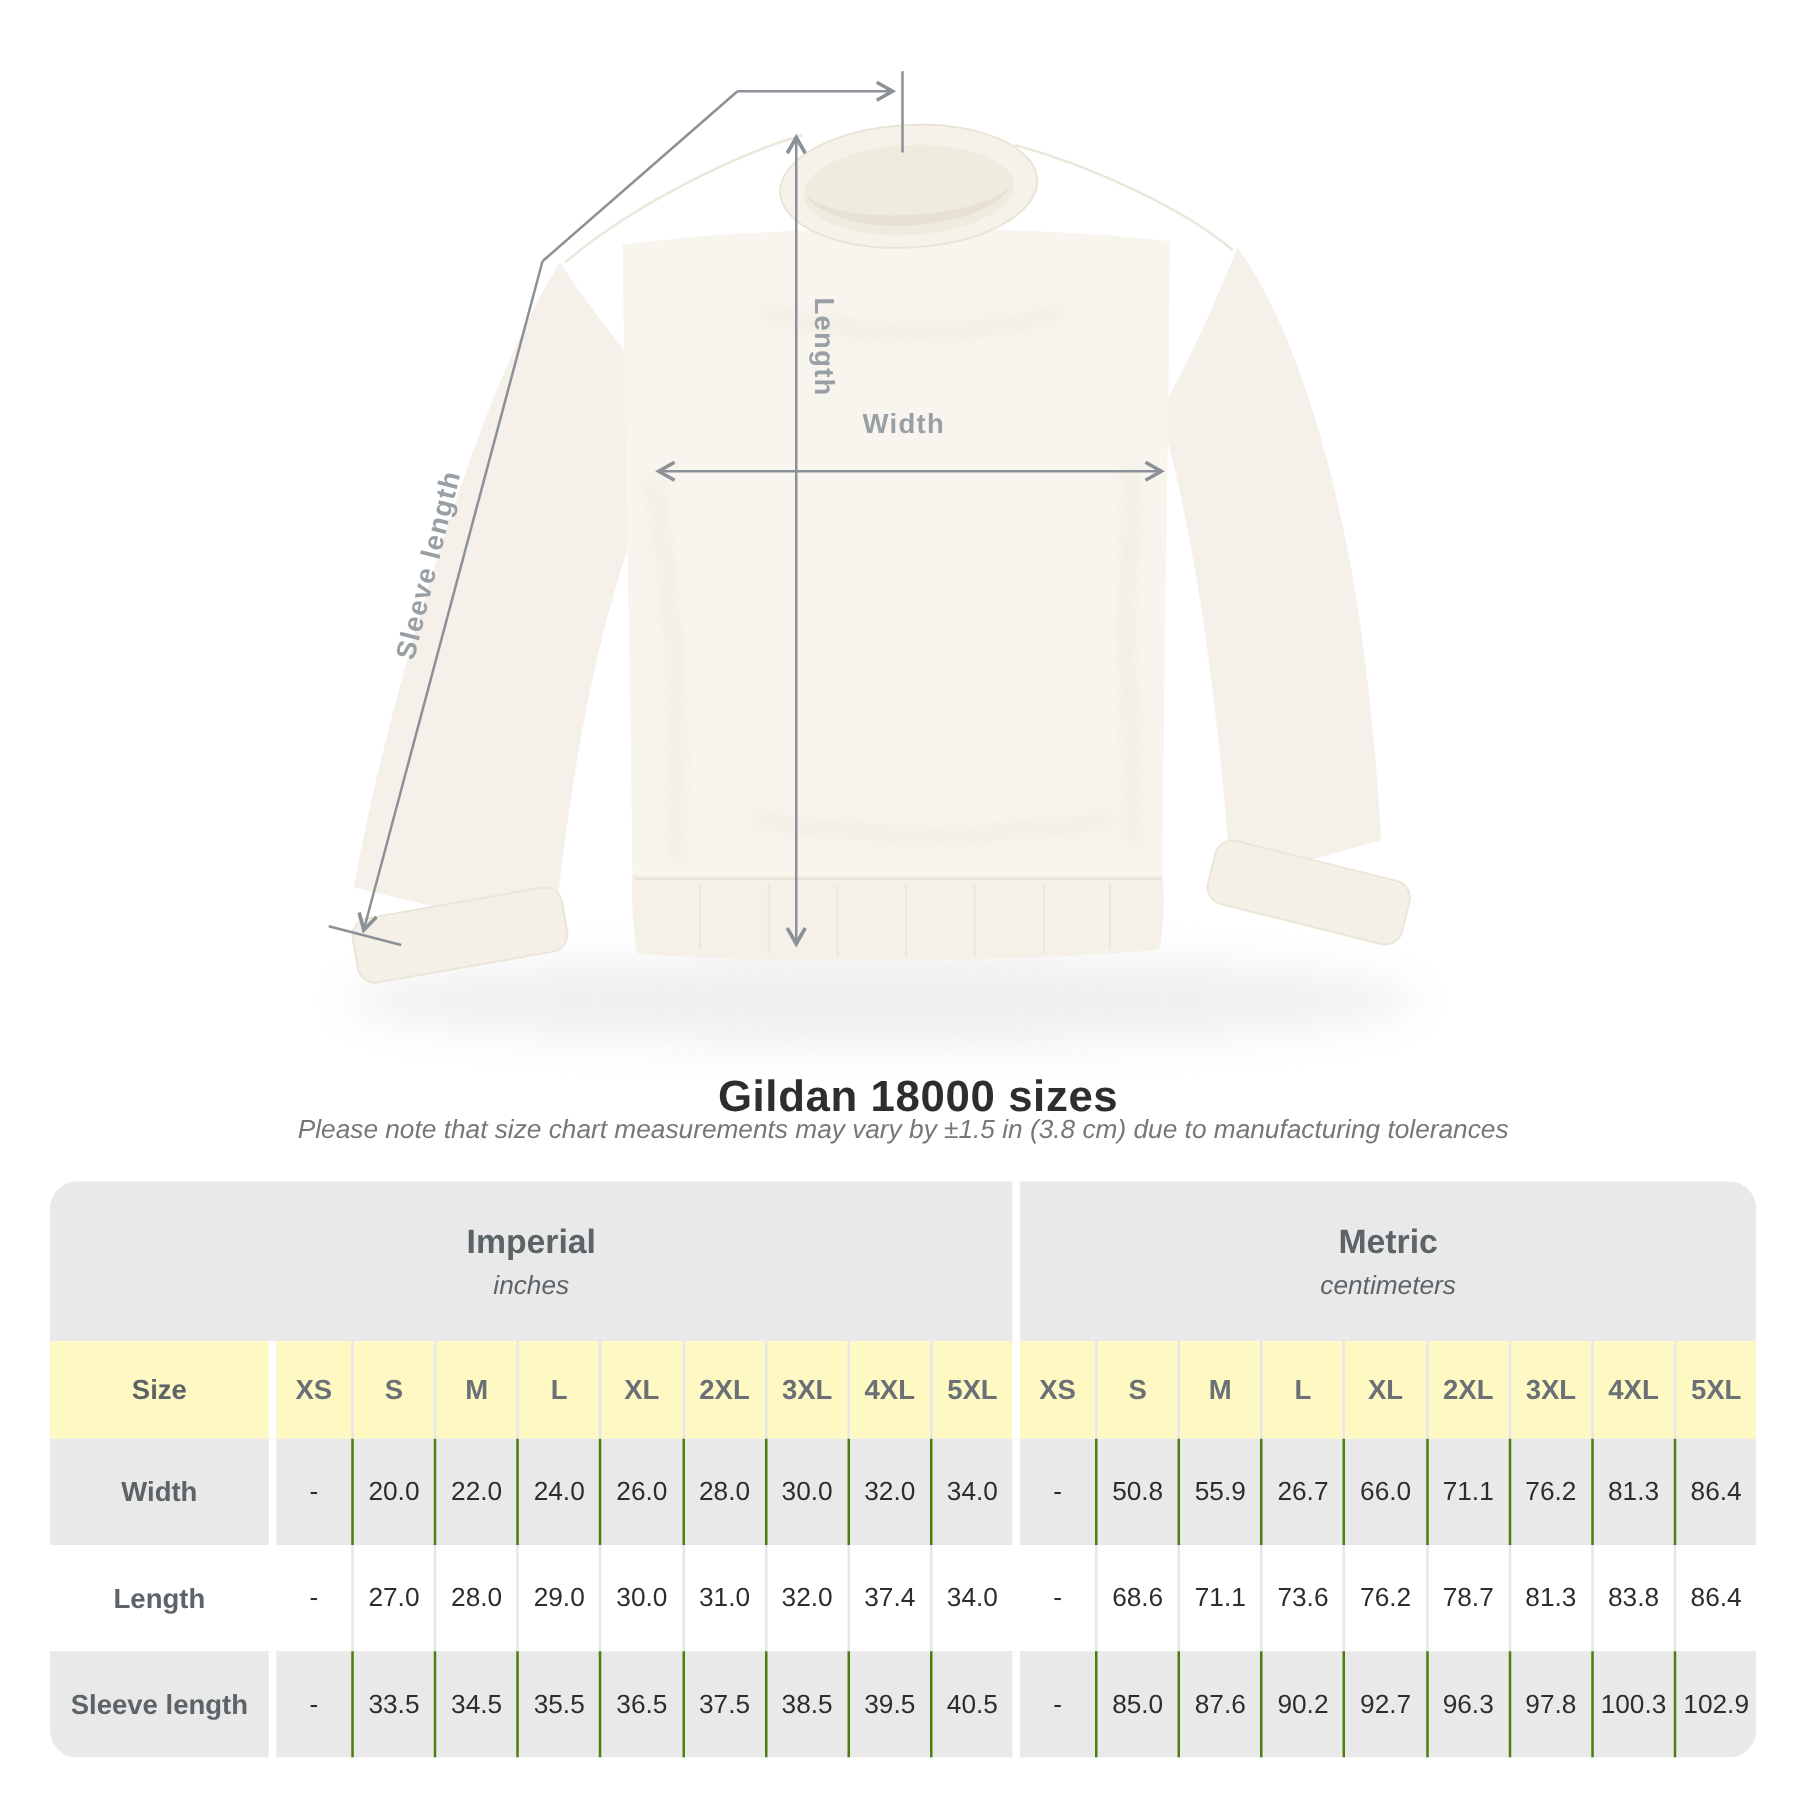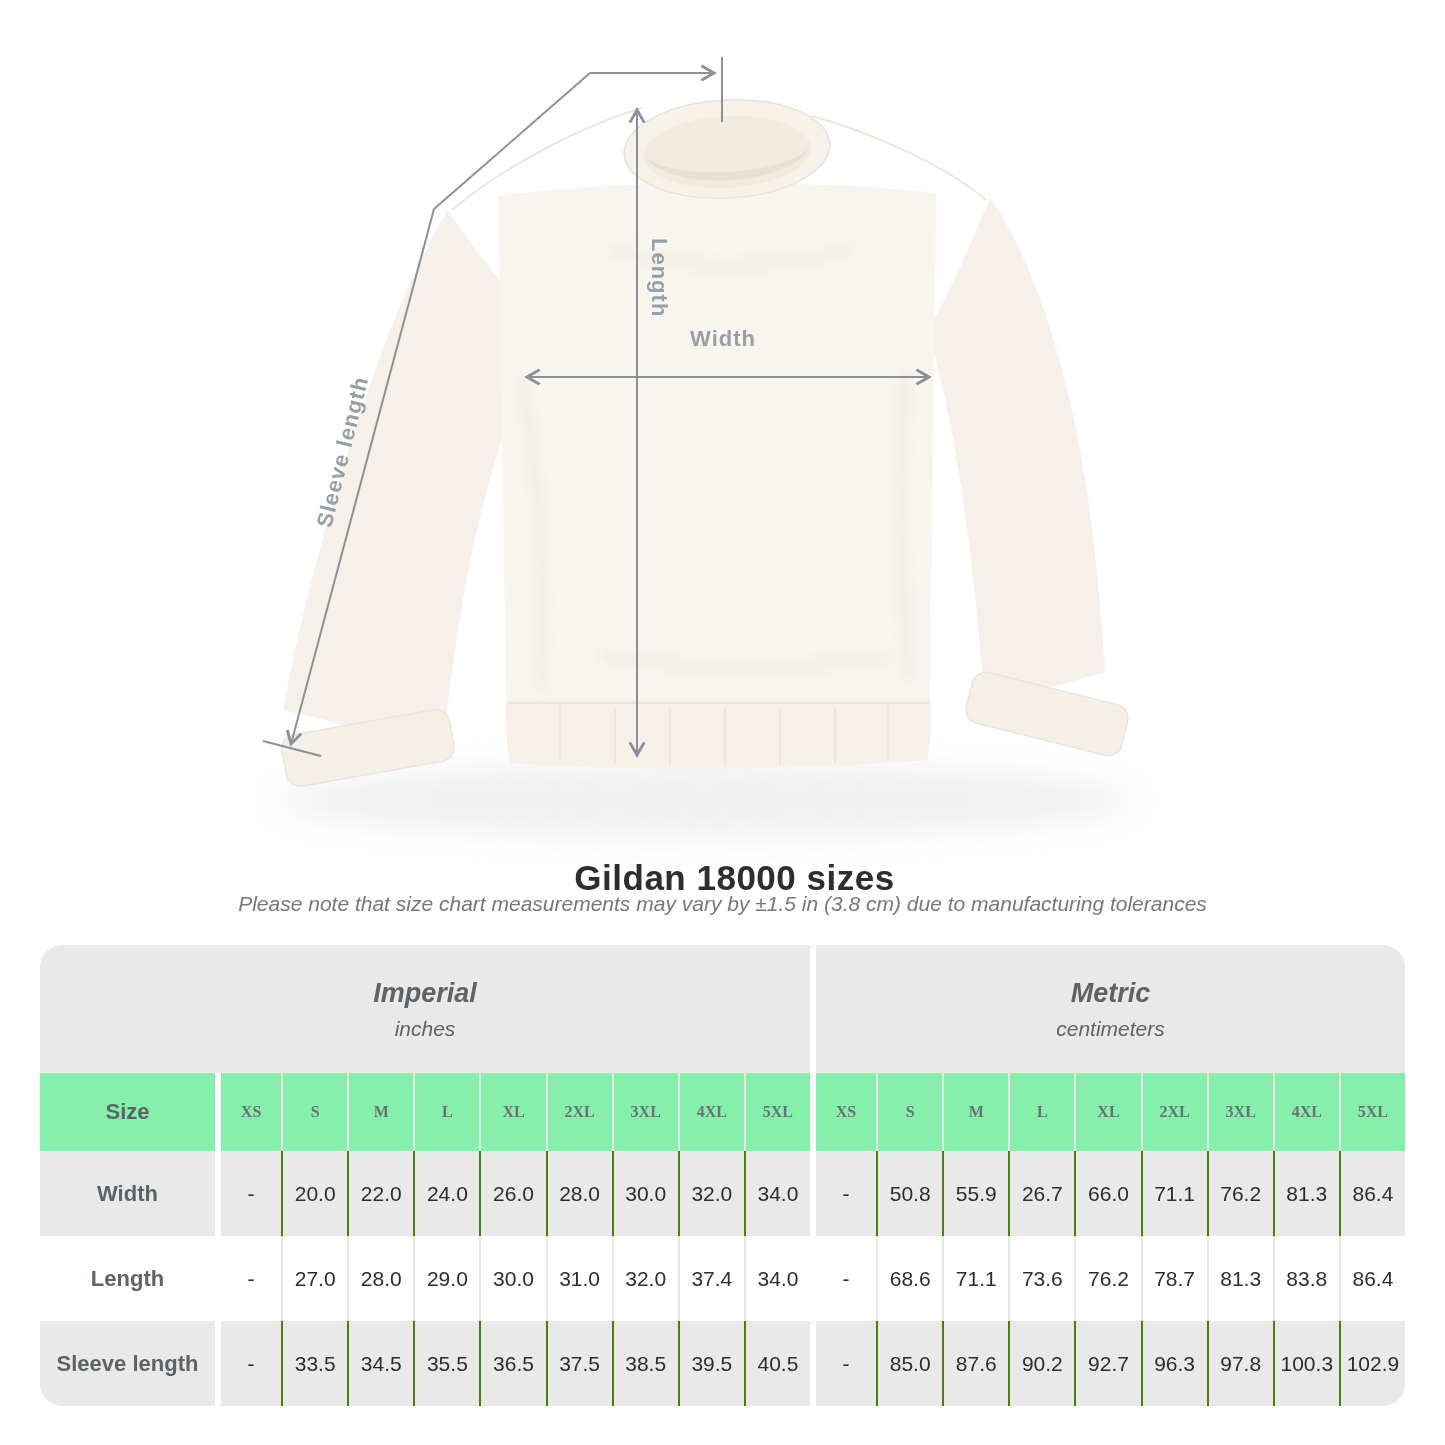--- a/index.html
+++ b/index.html
@@ -29,29 +29,29 @@
   
   .table-wrap{
     position:absolute;left:40px;top:945px;width:1365px;border-radius:22px;overflow:hidden;
   }
   table.size-table{width:100%;border-collapse:separate;border-spacing:0;table-layout:fixed;}
   table.size-table td{
     text-align:center;vertical-align:middle;padding:0;
   }
   col.c-label{width:175px;}
   .row-units td{background:#e9e9e9;height:128px;}
-  .row-sizes td{background:#86efac;height:78px;border-left:2px solid #e7e7e7;}
+  .row-sizes td{background:#fef9c3;height:78px;border-left:2px solid #e7e7e7;}
   .row-shaded td{background:#e9e9e9;height:85px;border-left:2px solid #4d7c0f;}
   .row-plain td{background:#ffffff;height:85px;border-left:2px solid #e7e7e7;}
   table.size-table tr td:first-child{border-left:none;}
   table.size-table tr td.gap{border-left:6px solid #ffffff;}
-  .unit-name{font-style:italic;font-weight:bold;font-size:27px;color:#5d6468;}
+  .unit-name{font-weight:bold;font-size:27px;color:#5d6468;}
   .unit-sub{font-style:italic;font-size:21px;color:#5d6468;margin-top:8px;}
   .label-cell{font-weight:bold;font-size:22px;color:#5d6468;}
-  .size-cell{font-weight:bold;font-size:16px;color:#6a7076;font-family:Liberation Serif, serif;}
+  .size-cell{font-weight:bold;font-size:22px;color:#6a7076;}
   .data-cell{font-size:21px;color:#2d2d2d;}
 </style>
 </head>
 <body>
 
 <div class="canvas">
 
   <div class="diagram">
     <svg width="1445" height="940" viewBox="0 0 1445 940">
       <defs>

